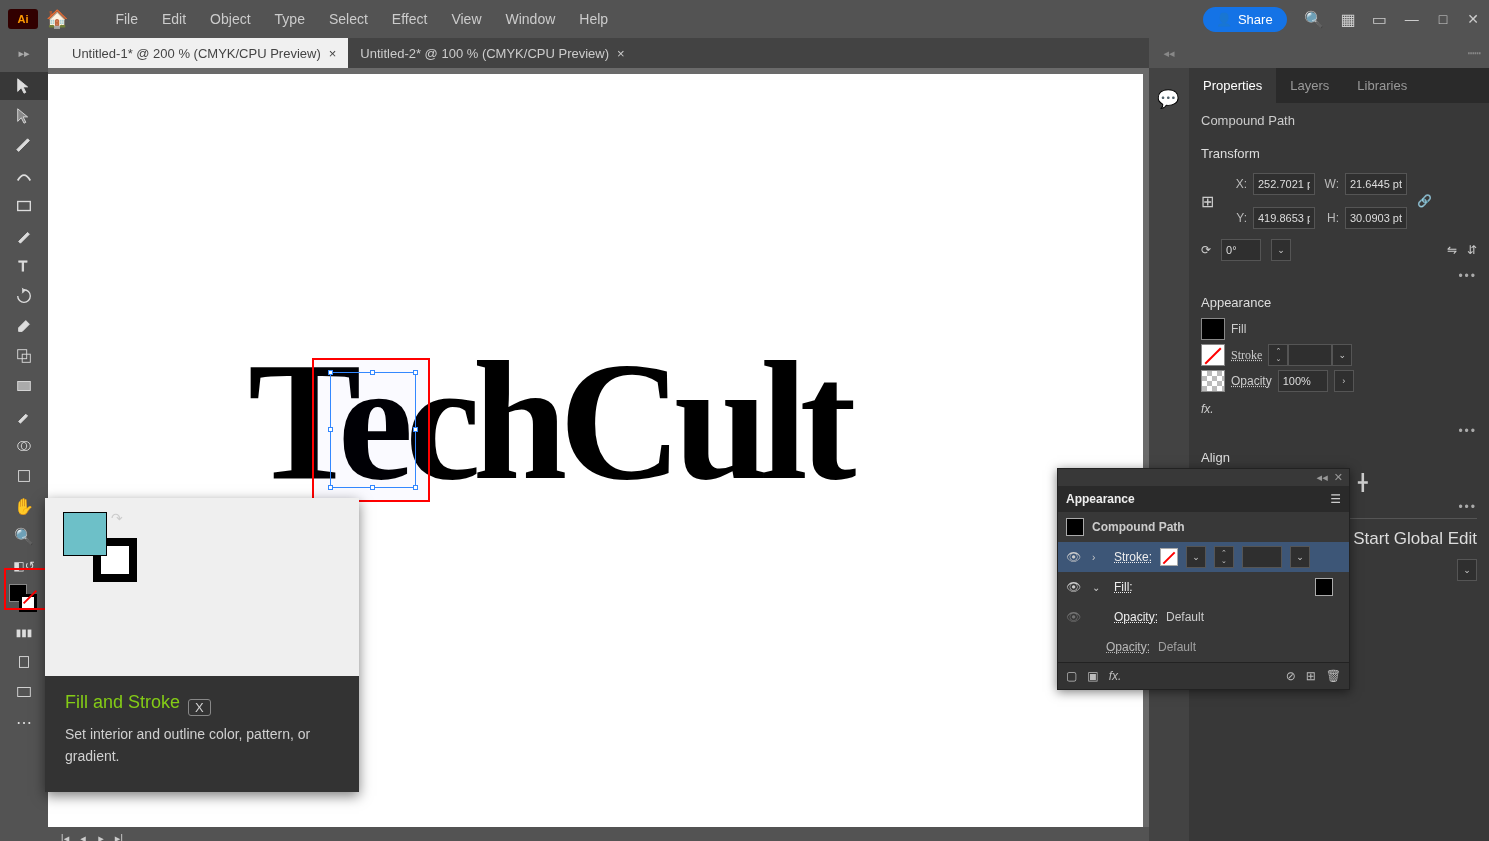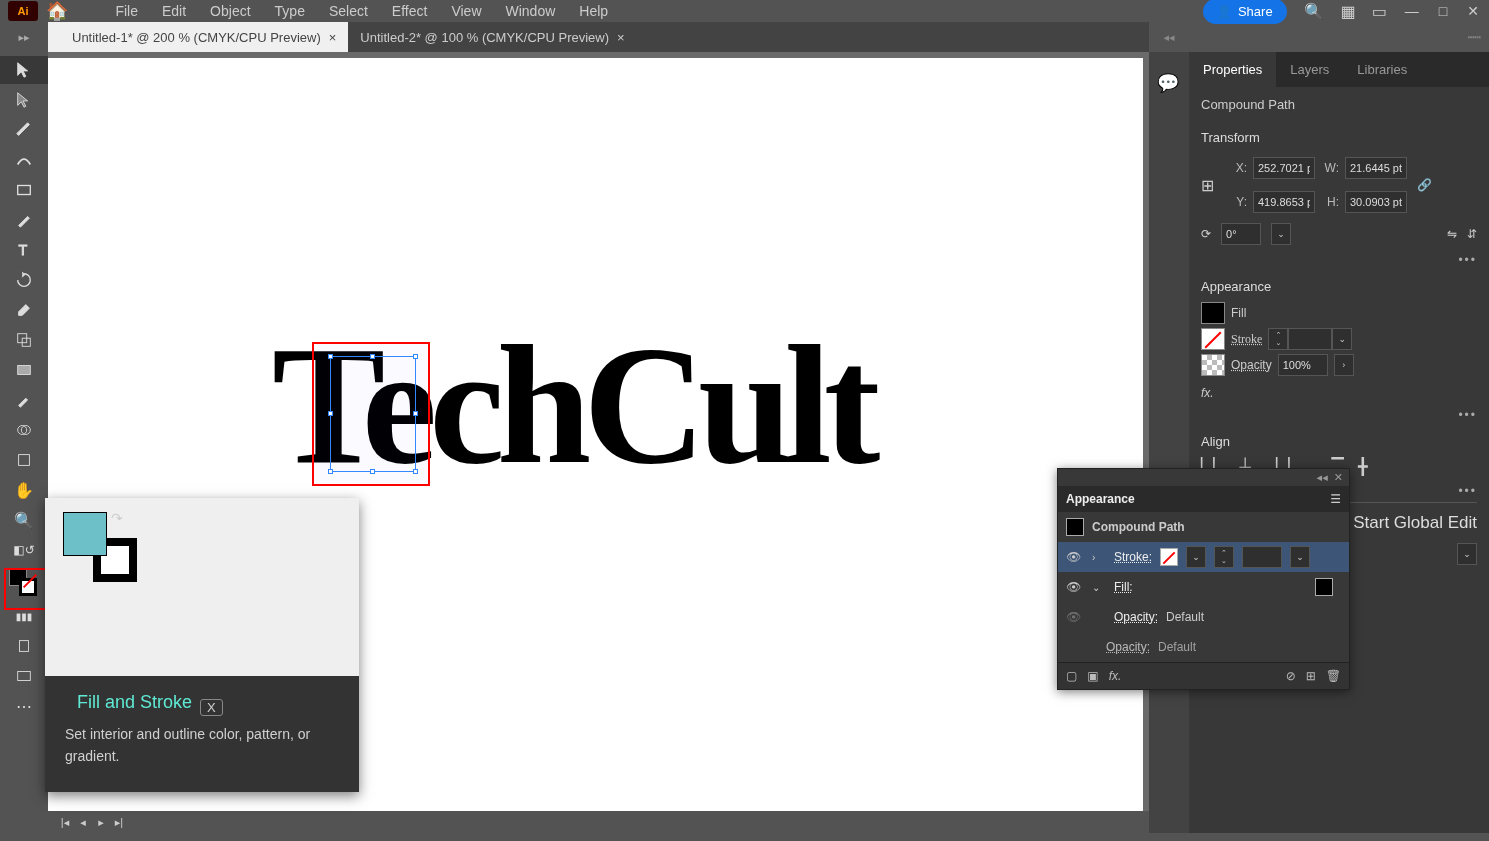--- a/index.html
+++ b/index.html
@@ -1,19 +1,19 @@
 <!DOCTYPE html>
 <html><head>
 <meta charset="utf-8">
 <style>
 * { margin: 0; padding: 0; box-sizing: border-box; font-family: "Segoe UI", Arial, sans-serif; }
 body { background: #535353; color: #ccc; width: 1489px; height: 841px; overflow: hidden; position: relative; }
 
 
-.menubar { height: 22px; background: #535353; display: flex; align-items: center; gap: 0; }
+.menubar { height: 38px; background: #535353; display: flex; align-items: center; gap: 0; }
 .menubar .ai-logo { width: 30px; height: 20px; background: #310000; color: #ff9a00; font-weight: bold; font-size: 11px; display: flex; align-items: center; justify-content: center; margin: 0 8px; border-radius: 3px; }
 .menubar .home-icon { color: #ddd; font-size: 18px; margin-right: 15px; cursor: pointer; }
 .menubar .menu-item { padding: 4px 12px; font-size: 14px; cursor: pointer; }
 .menubar .spacer { flex: 1; }
 .menubar .share-btn { background: #1473e6; color: #fff; border-radius: 20px; padding: 5px 14px; font-size: 13px; margin-right: 10px; display: flex; align-items: center; gap: 5px; cursor: pointer; }
 .menubar .icon-btn { color: #ccc; font-size: 16px; padding: 4px 8px; cursor: pointer; }
 .menubar .win-btn { color: #ccc; font-size: 14px; padding: 4px 10px; cursor: pointer; }
 
 
 .tabbar-row { display: flex; height: 30px; }
@@ -30,21 +30,21 @@
 
 
 .toolbar { width: 48px; background: #535353; display: flex; flex-direction: column; padding-top: 4px; gap: 2px; }
 .tool { height: 28px; display: flex; align-items: center; justify-content: center; color: #ddd; font-size: 16px; cursor: pointer; position: relative; }
 .tool.selected { background: #383838; }
 .tool svg { width: 18px; height: 18px; fill: #ddd; stroke: #ddd; }
 
 
 .canvas-wrap { flex: 1; background: #6a6a6a; position: relative; display:flex; flex-direction:column;}
 .canvas { background: #fff; margin: 6px 6px 0 0; flex:1; position: relative; overflow:hidden;}
-.artwork-text { font-family: Georgia, serif; font-size: 170px; font-weight: 600; position:absolute; top: 250px; left: 200px; color:#000; letter-spacing:-8px;margin-left:24px;}
+.artwork-text { font-family: Georgia, serif; font-size: 170px; font-weight: 600; position:absolute; top: 250px; left: 200px; color:#000; letter-spacing:-8px;}
 .selection-box { position:absolute; border: 2px solid #ff0000; background: rgba(0,0,255,0.02); }
 .inner-sel { position:absolute; border: 1px solid #3388ff; }
 .anchor { width:5px; height:5px; border:1px solid #3388ff; background:#fff; position:absolute;}
 .statusbar { height: 22px; background:#535353; font-size:11px; color:#ccc; display:flex; align-items:center; padding: 0 8px;}
 .scroll-arrow { width:18px; text-align:center; cursor:pointer;}
 
 
 .dock-collapsed { width: 40px; background: #434343; display:flex; flex-direction:column; align-items:center; padding-top: 20px; gap:10px;}
 .dock-icon { width:24px; height:24px; color:#bbb; font-size:18px; cursor:pointer;}
 
@@ -83,21 +83,21 @@
 .ap-footer .grp{display:flex; gap:10px;}
 .ap-footer span{cursor:pointer; color:#bbb;}
 
 
 .tooltip-panel { position:absolute; left:45px; top:498px; width:314px; background:#efefef; box-shadow: 0 4px 12px rgba(0,0,0,0.5);}
 .tooltip-preview { height:178px; background:#efefef; position:relative;}
 .cyan-box { position:absolute; width:44px; height:44px; background:#6dc0c8; border:1px solid #000; left:18px; top:14px;}
 .back-box { position:absolute; width:44px; height:44px; background:#fff; border:8px solid #000; left:48px; top:40px;}
 .swap-arrow { position:absolute; left:66px; top:12px; font-size:14px;}
 .tooltip-body { background:#333; color:#d0d0d0; padding:16px 20px 24px;}
-.tooltip-title { font-size:18px; color:#5eead4; margin-bottom:10px;margin-left:12px;}
+.tooltip-title { font-size:18px; color:#84cc16; margin-bottom:10px;}
 .shortcut { border:1px solid #888; border-radius:3px; padding:0 6px; margin-left:8px; font-size:13px;}
 .tooltip-desc { font-size:14px; line-height:1.6;}
 .red-highlight { position:absolute; border:2px solid red;}
 </style>
 </head>
 <body>
 
 <div class="menubar">
   <div class="ai-logo">Ai</div>
   <span class="home-icon">🏠</span>

